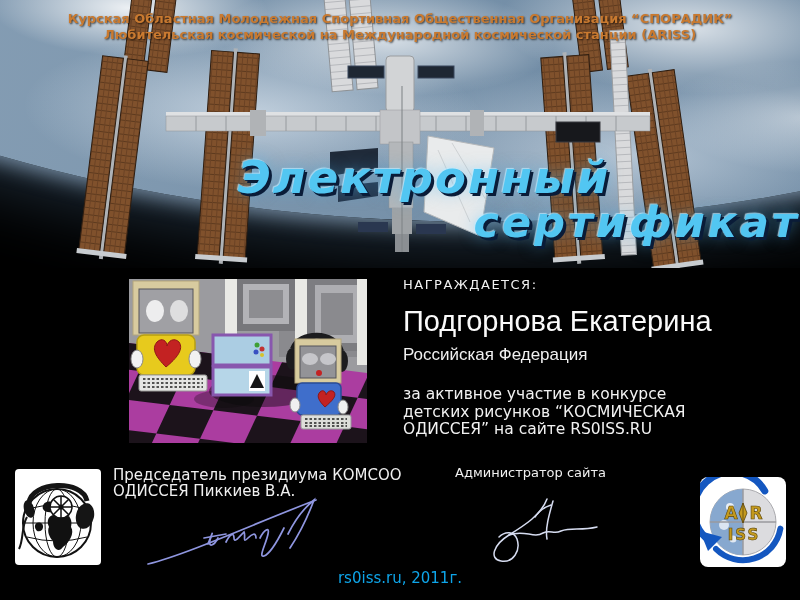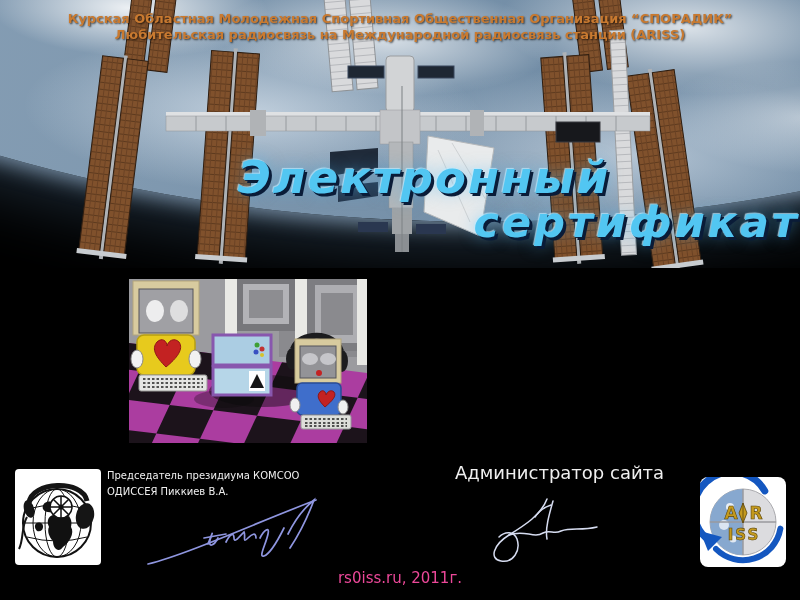--- a/index.html
+++ b/index.html
@@ -37,30 +37,30 @@
   .drawing{position:absolute;left:129px;top:279px;width:238px;height:164px;}
 
   
   .award{position:absolute;left:403px;top:277px;width:385px;color:#ededed;z-index:4;}
   .award-label{font-size:13px;letter-spacing:1.5px;color:#f2f2f2;}
   .award-name{margin-top:13px;font-size:29px;color:#fafafa;font-family:"Liberation Sans",sans-serif;}
   .award-country{margin-top:7px;font-size:17px;font-family:"Liberation Sans",sans-serif;color:#f0f0f0;}
   .award-reason{margin-top:21px;font-size:15.5px;line-height:17.5px;color:#f2f2f2;}
 
   
-  .chairman{position:absolute;left:107px;top:468px;font-size:10px;line-height:15.5px;color:#f0f0f0;}
-  .admin{position:absolute;left:455px;top:465px;font-size:18px;line-height:15.5px;color:#f0f0f0;text-align:right;}
+  .chairman{position:absolute;left:113px;top:468px;font-size:15px;line-height:15.5px;color:#f0f0f0;}
+  .admin{position:absolute;left:455px;top:465px;font-size:13px;line-height:15.5px;color:#f0f0f0;text-align:right;}
   .admin .site{font-weight:bold;}
   .logo-globe{position:absolute;left:15px;top:469px;}
   .logo-ariss{position:absolute;left:700px;top:477px;}
   .sig-left{position:absolute;left:138px;top:492px;}
   .sig-right{position:absolute;left:473px;top:487px;}
 
   .footer{position:absolute;left:0;right:0;top:569px;text-align:center;
-    font-size:15px;color:#ec4899;}
+    font-size:15px;color:#0ea5e9;}
 </style>
 </head>
 <body>
 
 <div class="cert">
 
   <div class="photo">
     <div class="earth"></div>
     <svg class="iss-svg" width="800" height="268" viewBox="0 0 800 268">
       <defs>
@@ -136,21 +136,21 @@
       <rect x="392" y="208" width="20" height="26" fill="#9fa3a6"></rect>
       <rect x="358" y="222" width="30" height="10" fill="#2a3750"></rect>
       <rect x="416" y="224" width="30" height="10" fill="#2a3750"></rect>
       <rect x="395" y="234" width="14" height="18" fill="#8b8f93"></rect>
       <line x1="402" y1="86" x2="402" y2="252" stroke="#7d8184" stroke-width="1"></line>
     </svg>
   </div>
 
   <div class="header">
     <div>Курская Областная Молодежная Спортивная Общественная Организация “СПОРАДИК”</div>
-    <div>Любительская радиосвязь на Международной радиосвязь станции (ARISS)</div>
+    <div>Любительская космической на Международной космической станции (ARISS)</div>
   </div>
 
   <div class="title">
     <div class="t1">Электронный</div>
     <div class="t2">сертификат</div>
   </div>
 
   <svg class="drawing" width="238" height="164" viewBox="0 0 238 164">
     <defs>
       <clipPath id="floorClip">
@@ -227,20 +227,30 @@
       <circle cx="190" cy="94" r="3" fill="#c32222"></circle>
       <rect x="168" y="104" width="44" height="32" rx="5" fill="#3f6ecb" stroke="#2a4c96" stroke-width="1.5"></rect>
       <path d="M196,128 C190,122 187,117 191,113 C194,110 197,113 197,116 C198,113 202,110 205,113 C208,117 203,122 196,128 Z" fill="#c32222" stroke="#8e1616" stroke-width="1"></path>
       <ellipse cx="166" cy="126" rx="5" ry="7" fill="#f0f0f0" stroke="#8a8a8a" stroke-width="1"></ellipse>
       <ellipse cx="214" cy="128" rx="5" ry="7" fill="#f0f0f0" stroke="#8a8a8a" stroke-width="1"></ellipse>
       <rect x="172" y="136" width="50" height="14" rx="2" fill="#dededa" stroke="#98989a" stroke-width="1"></rect>
       <path d="M176,140 H218 M176,144 H218 M176,147 H218" stroke="#222" stroke-width="1.4" stroke-dasharray="2.5,2"></path>
     </g>
   </svg>
 
+  <div class="award">
+    <div class="award-label">НАГРАЖДАЕТСЯ:</div>
+    <div class="award-name">Подгорнова Екатерина</div>
+    <div class="award-country">Российская Федерация</div>
+    <div class="award-reason">
+      <div>за активное участие в конкурсе</div>
+      <div>детских рисунков “КОСМИЧЕСКАЯ</div>
+      <div>ОДИССЕЯ” на сайте RS0ISS.RU</div>
+    </div>
+  </div>
 
   <svg class="logo-globe" width="86" height="96" viewBox="0 0 86 96">
     <rect x="0" y="0" width="86" height="96" rx="4" fill="#ffffff"></rect>
     <circle cx="42" cy="54" r="34" fill="#ffffff" stroke="#111111" stroke-width="2"></circle>
     <ellipse cx="42" cy="54" rx="12" ry="34" fill="none" stroke="#111111" stroke-width="1"></ellipse>
     <ellipse cx="42" cy="54" rx="24" ry="34" fill="none" stroke="#111111" stroke-width="1"></ellipse>
     <path d="M12,40 Q42,32 72,40 M8,54 L76,54 M12,68 Q42,76 72,68" fill="none" stroke="#111111" stroke-width="1"></path>
     <path d="M34,58 C30,50 36,44 44,46 C54,44 58,50 56,58 C60,64 54,74 48,78 C44,84 38,80 38,72 C34,68 32,62 34,58 Z" fill="#111111"></path>
     <path d="M28,40 C26,34 34,30 38,34 C44,32 46,38 42,42 C36,44 30,44 28,40 Z" fill="#111111"></path>
     <path d="M22,62 C18,58 20,52 26,54 C30,56 28,64 22,62 Z" fill="#111111"></path>

